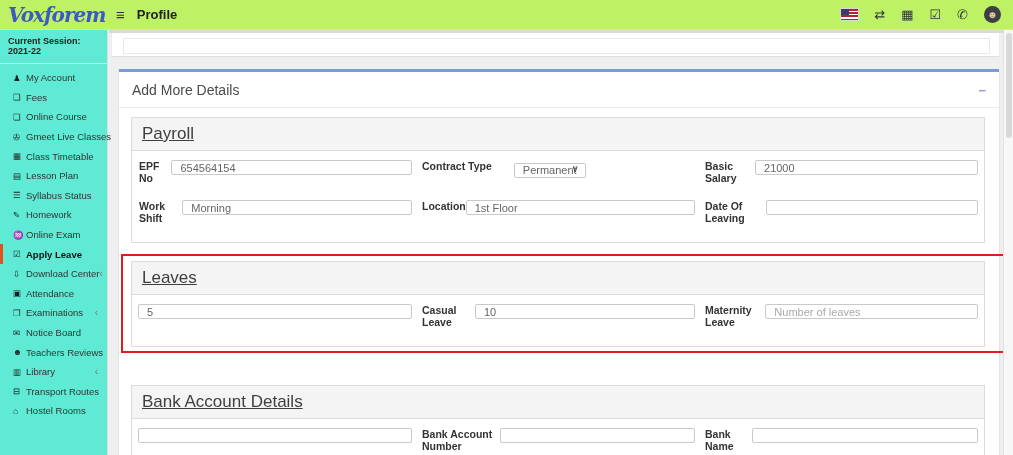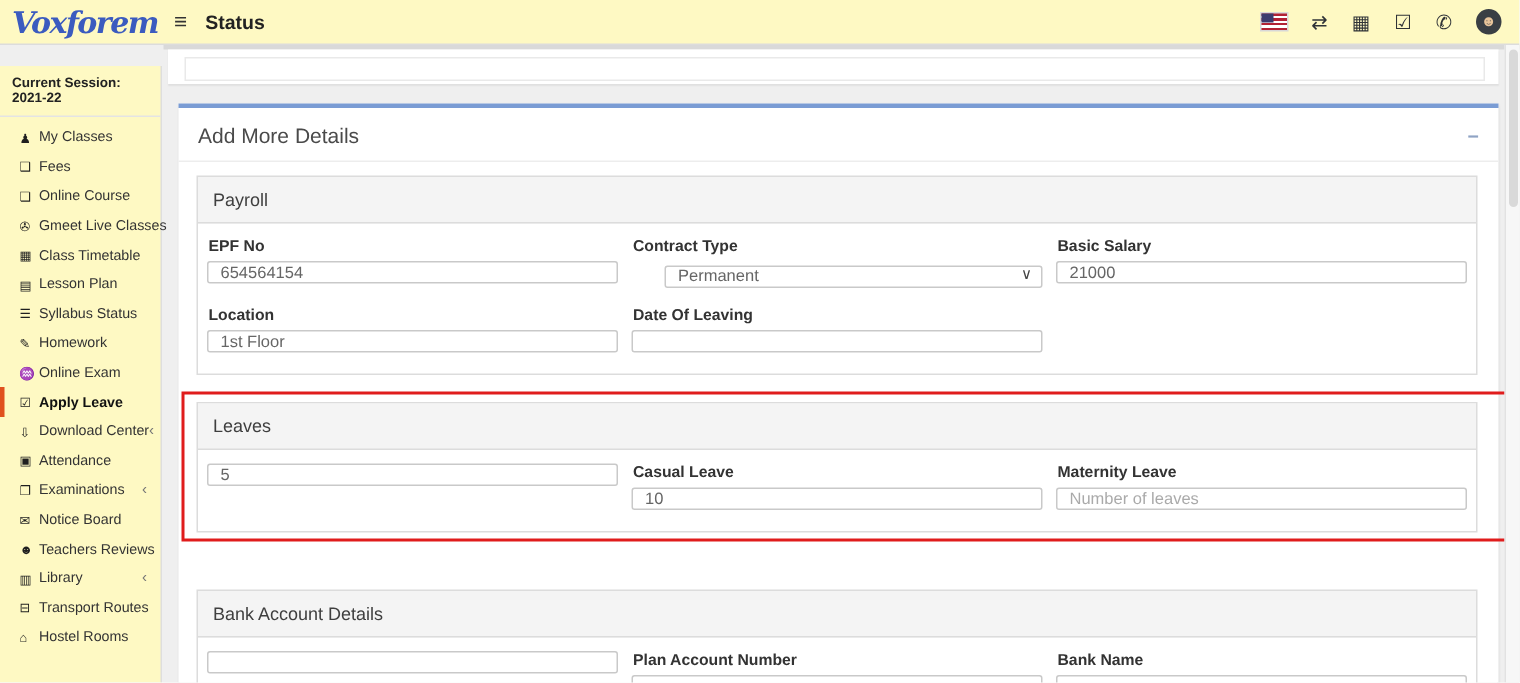--- a/index.html
+++ b/index.html
@@ -1,36 +1,36 @@
 <!DOCTYPE html>
 <html><head>
 <meta charset="utf-8">
 <style>
   * { margin:0; padding:0; box-sizing:border-box; }
   html,body { width:1013px; height:455px; overflow:hidden; }
   body { font-family:"Liberation Sans", sans-serif; background:#efefef; position:relative; }
 
   
-  .header { position:absolute; top:0; left:0; right:0; height:30px; background:#fef9c3;
+  .header { position:absolute; top:0; left:0; right:0; height:30px; background:#bef264;
             border-bottom:1px solid #dcdcdc; display:flex; align-items:center; z-index:5; }
   .logo-area { width:108px; padding-left:8px; flex:0 0 auto; }
   .logo { font-family:"DejaVu Serif", serif; font-style:italic; font-weight:bold;
           font-size:20px; color:#3b5bbf; letter-spacing:-1px; line-height:28px; }
   .hamburger { font-size:15px; color:#333; margin:0 12px 0 8px; cursor:pointer; }
   .app-title { font-size:13px; font-weight:bold; color:#222; }
   .header-right { margin-left:auto; display:flex; align-items:center; gap:16px; padding-right:12px; }
   .hicon { font-size:13px; color:#2f3337; cursor:pointer; line-height:1; }
   .flag { width:17px; height:11px; position:relative; display:inline-block;
           background:repeating-linear-gradient(#b22234 0 1.6px, #fff 1.6px 3.2px); box-shadow:0 0 0 1px #d8d8d8; }
   .flag .canton { position:absolute; top:0; left:0; width:8px; height:6px; background:#3c3b6e; }
   .avatar { width:17px; height:17px; border-radius:50%; background:#3a3f44; color:#e8c49a;
             font-size:10px; display:flex; align-items:center; justify-content:center; }
 
   
-  .sidebar { position:absolute; top:44px; left:0; bottom:0; width:108px; background:#fef9c3;
+  .sidebar { position:absolute; top:30px; left:0; bottom:0; width:108px; background:#5eead4;
              border-right:1px solid #dedede; z-index:4; }
   .session { font-size:9px; font-weight:bold; color:#222; padding:6px 8px 7px; border-bottom:1px solid #e4e4e4; }
   .nav { list-style:none; padding-top:4px; }
   .nav li { display:flex; align-items:center; height:19.6px; padding-left:10px; cursor:pointer;
             border-left:3px solid transparent; }
   .nav li .ico { width:13px; font-size:8.5px; color:#1f1f1f; flex:0 0 auto; text-align:left; }
   .nav li .lbl { font-size:9.5px; color:#333; white-space:nowrap; }
   .nav li .chev { margin-left:auto; padding-right:9px; font-size:10px; color:#777; }
   .nav li.active { border-left-color:#e0511e; }
   .nav li.active .lbl { font-weight:bold; color:#111; }
@@ -44,24 +44,24 @@
 
   .card { background:#fff; margin:13px 14px 0 10px; border-top:3px solid #7a9cd4;
           box-shadow:0 1px 2px rgba(0,0,0,0.12); }
   .card-header { display:flex; align-items:center; padding:10px 13px 9px 13px; border-bottom:1px solid #ededed; }
   .card-title { font-size:14px; color:#4a4a4a; }
   .collapse-btn { margin-left:auto; color:#8fa3c4; font-size:13px; font-weight:bold; cursor:pointer; line-height:1; }
   .card-body { padding:9px 14px 24px 12px; }
 
   .group { border:1px solid #dcdcdc; margin-bottom:11px; background:#fff; }
   .group-header { background:#f4f4f4; border-bottom:1px solid #dcdcdc; padding:6px 10px; }
-  .group-title { font-size:12px; color:#3f3f3f; }
+  .group-title { font-size:17px; color:#3f3f3f;text-decoration:underline; }
   .group-body { padding:9px 6px 14px 6px; display:grid; grid-template-columns:repeat(3,1fr); gap:12px 9px; }
 
-  .field { display:flex; flex-direction:column; }
+  .field { display:flex; flex-direction:row; }
   .field label { font-size:10.5px; font-weight:bold; color:#333; margin:0 0 4px 1px; }
   .field input, .field select { height:15px; border:1px solid #c9c9c9; border-radius:2px;
         padding:0 8px; font-size:11px; color:#666; background:#fff; width:100%;
         font-family:"Liberation Sans", sans-serif; outline:none; }
   .field input::placeholder { color:#aaa; }
   .select-wrap { position:relative;padding-left:22px; }
   .select-wrap select { appearance:none; -webkit-appearance:none; }
   .select-wrap .sel-chev { position:absolute; right:7px; top:3px; font-size:10px; color:#444; pointer-events:none; }
 
   .red-annotation { border:2px solid #e01c1c; margin:0 -22px 32px -10px; padding:5px 20px 4px 8px; }
@@ -73,39 +73,39 @@
   .scroll-thumb { width:6px; margin:3px auto 0; height:105px; background:#d9d9d9; border-radius:3px; }
 </style>
 </head>
 <body>
 
 <div class="header">
   <div class="logo-area">
     <span class="logo">Voxforem</span>
   </div>
   <span class="hamburger">≡</span>
-  <span class="app-title">Status</span>
+  <span class="app-title">Profile</span>
   <div class="header-right">
     <span class="flag">
         <span class="canton"></span>
       </span>
     <span class="hicon">⇄</span>
     <span class="hicon">▦</span>
     <span class="hicon">☑</span>
     <span class="hicon">✆</span>
     <span class="avatar">☻</span>
   </div>
 </div>
 
 <div class="sidebar">
   <div class="session">Current Session: 2021-22</div>
   <ul class="nav">
     <li>
       <span class="ico">♟</span>
-      <span class="lbl">My Classes</span>
+      <span class="lbl">My Account</span>
       </li>
     <li>
       <span class="ico">❑</span>
       <span class="lbl">Fees</span>
       </li>
     <li>
       <span class="ico">❏</span>
       <span class="lbl">Online Course</span>
       </li>
     <li>
@@ -203,20 +203,24 @@
                 <option>Permanent</option>
               </select>
               <span class="sel-chev">∨</span>
             </div>
           </div>
           <div class="field">
             <label>Basic Salary</label>
             <input type="text" value="21000" style="">
           </div>
           <div class="field">
+            <label>Work Shift</label>
+            <input type="text" value="Morning" style="">
+          </div>
+          <div class="field">
             <label>Location</label>
             <input type="text" value="1st Floor" style="">
           </div>
           <div class="field">
             <label>Date Of Leaving</label>
             <input type="text" value="" style="">
           </div>
         </div>
       </div>
 
@@ -243,21 +247,21 @@
 
       <div class="group">
         <div class="group-header">
           <span class="group-title">Bank Account Details</span>
         </div>
         <div class="group-body">
           <div class="field">
             <input type="text" value="" style="">
           </div>
           <div class="field">
-            <label>Plan Account Number</label>
+            <label>Bank Account Number</label>
             <input type="text" value="" style="">
           </div>
           <div class="field">
             <label>Bank Name</label>
             <input type="text" value="" style="">
           </div>
 
         </div>
       </div>
 

